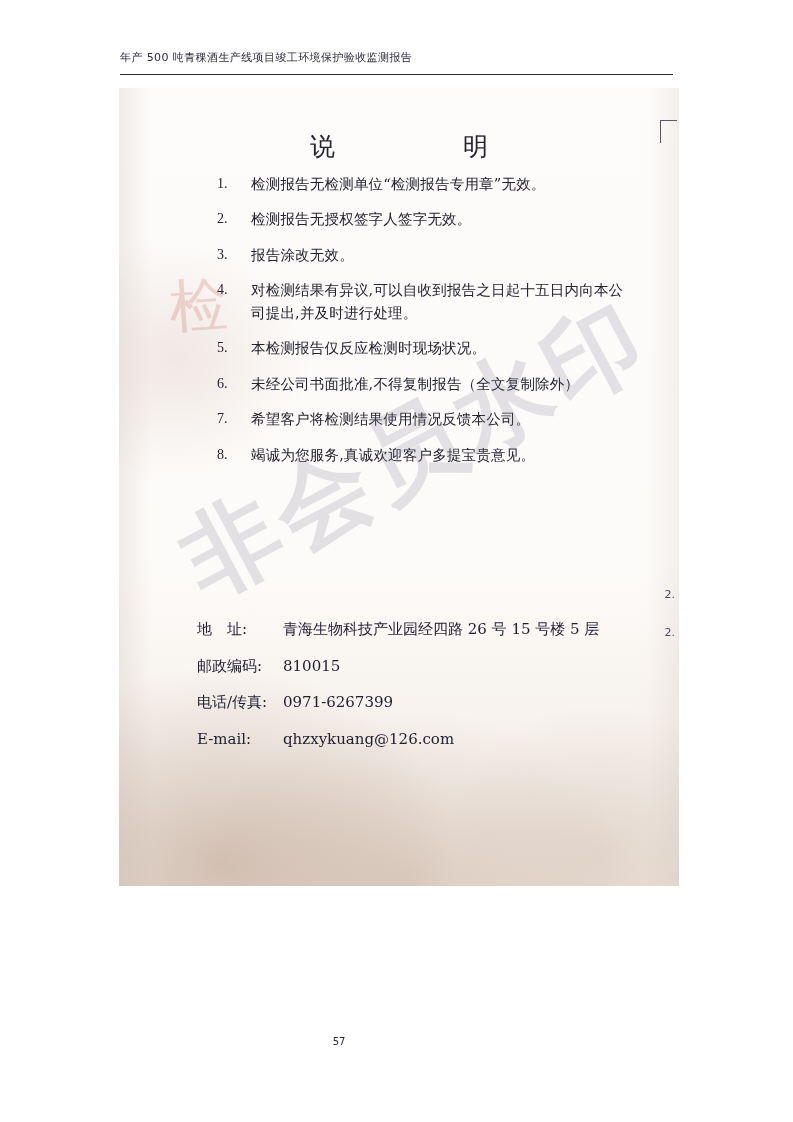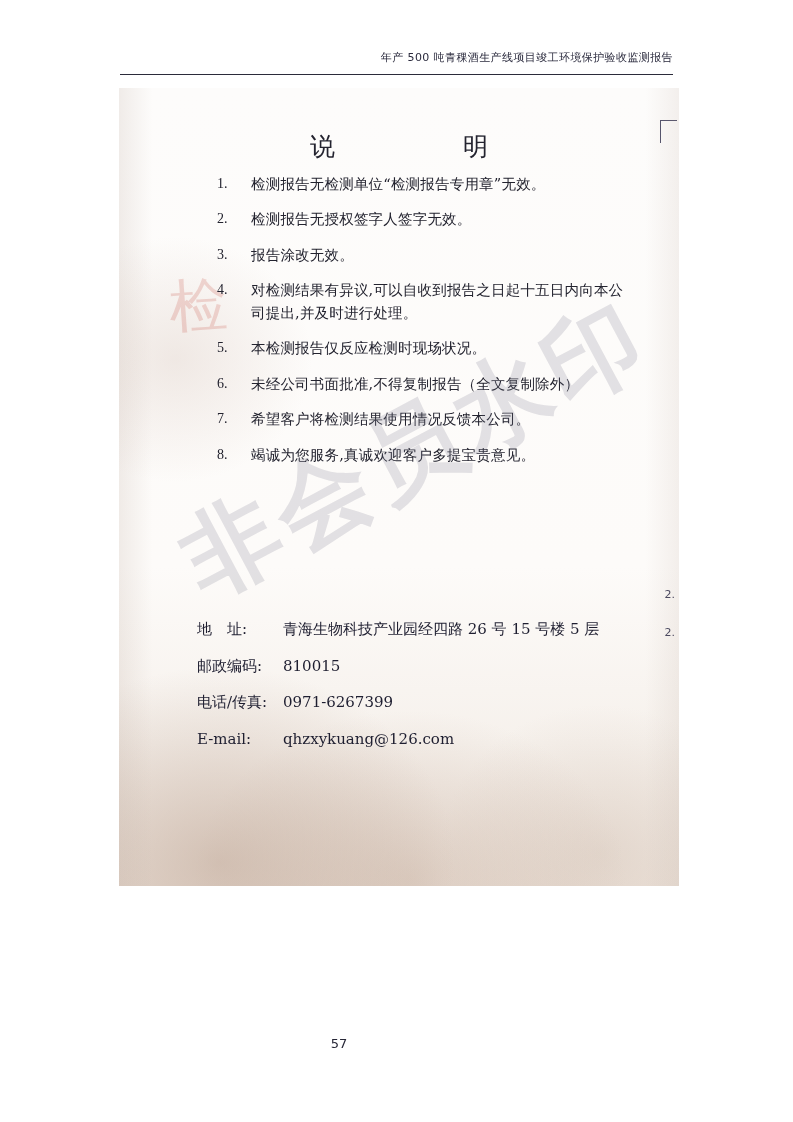--- a/index.html
+++ b/index.html
@@ -15,21 +15,21 @@
     color: #1a1a2e;
     overflow: hidden;
   }
 
   
   .page-header {
     position: absolute;
     top: 50px;
     left: 120px;
     width: 553px;
-    text-align: right;
+    text-align: left;
     font-family: "DejaVu Sans", sans-serif;
     font-size: 11px;
     letter-spacing: 0.4px;
     color: #2a2a3d;
   }
   .header-rule {
     position: absolute;
     top: 74px;
     left: 120px;
     width: 553px;
@@ -182,21 +182,21 @@
   }
 
   
   .page-number {
     position: absolute;
     top: 1036px;
     left: 0;
     width: 678px;
     text-align: center;
     font-family: "DejaVu Sans", sans-serif;
-    font-size: 13px;
+    font-size: 10px;
     color: #262636;
   }
 </style>
 </head>
 <body>
 
 <div class="page-header">
   <span>年产 500 吨青稞酒生产线项目竣工环境保护验收监测报告</span>
 </div>
 <div class="header-rule"></div>

